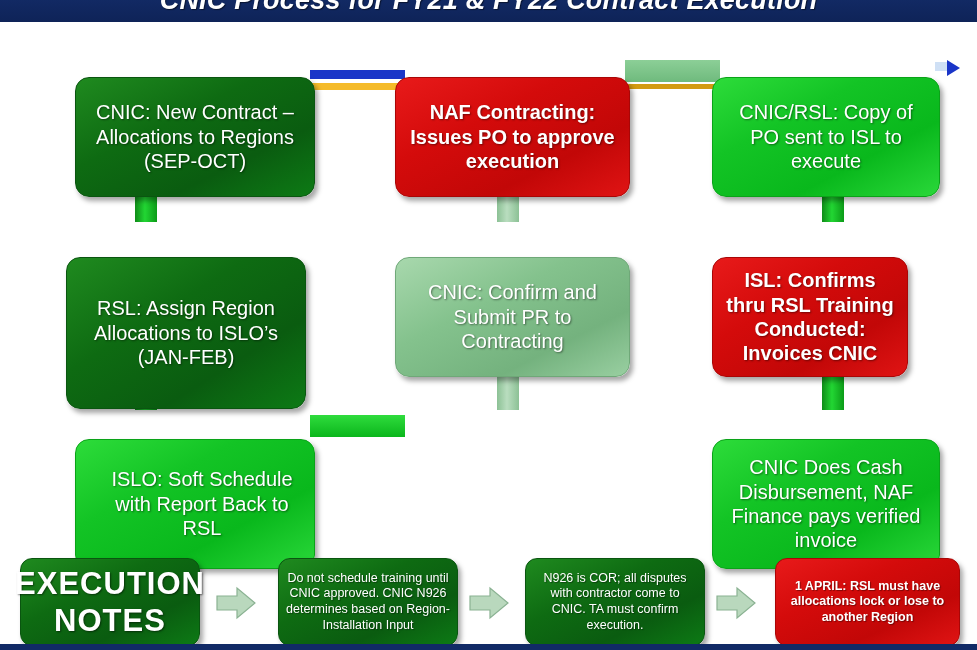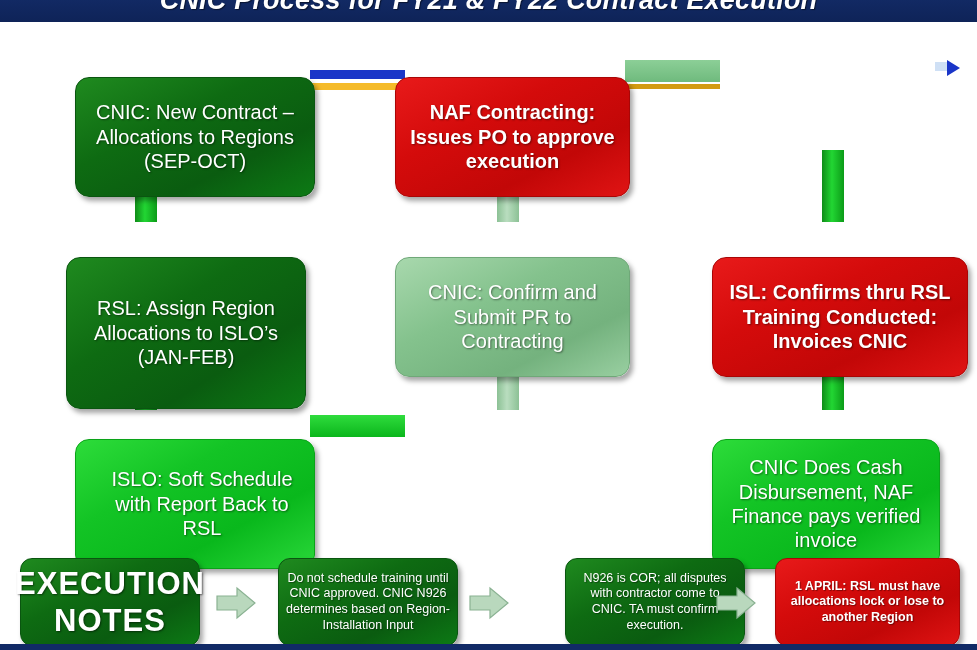--- a/index.html
+++ b/index.html
@@ -170,30 +170,33 @@
               background:linear-gradient(to bottom,#2fdc3d,#0bb61c);"></div>
 
   <div class="pbox fill-darkgreen" style="left:75px; top:33px; width:240px; height:120px;">
     <span class="pbox-label">CNIC: New Contract – Allocations to Regions  (SEP-OCT)</span>
   </div>
 
   <div class="pbox fill-red" style="left:395px; top:33px; width:235px; height:120px;">
     <span class="pbox-label">NAF Contracting: Issues PO to approve execution</span>
   </div>
 
+  <div class="pbox fill-green" style="left:712px; top:33px; width:228px; height:120px;">
+    <span class="pbox-label">CNIC/RSL:  Copy of PO sent to ISL to execute</span>
+  </div>
 
   <div class="pbox fill-darkgreen" style="left:66px; top:213px; width:240px; height:152px;">
     <span class="pbox-label">RSL:  Assign Region Allocations to ISLO’s (JAN-FEB)</span>
   </div>
 
   <div class="pbox fill-palegreen" style="left:395px; top:213px; width:235px; height:120px;">
     <span class="pbox-label">CNIC: Confirm and Submit PR to Contracting</span>
   </div>
 
-  <div class="pbox fill-red" style="left:712px; top:213px; width:256px; height:120px;">
+  <div class="pbox fill-red" style="left:712px; top:213px; width:196px; height:120px;">
     <span class="pbox-label">ISL: Confirms thru RSL Training Conducted: Invoices CNIC</span>
   </div>
 
   <div class="pbox fill-green" style="left:75px; top:395px; width:240px; height:130px;padding-left:24px;">
     <span class="pbox-label">ISLO:  Soft Schedule with Report Back to RSL</span>
   </div>
 
 
   <div class="pbox fill-green" style="left:712px; top:395px; width:228px; height:130px;">
     <span class="pbox-label">CNIC Does Cash Disbursement, NAF Finance pays verified invoice</span>
@@ -212,21 +215,21 @@
   <div class="notes-box notes-small fill-darkgreen" style="left:278px; top:558px; width:180px; height:88px;">
     <span>Do not schedule training until CNIC approved. CNIC N926 determines based on Region-Installation Input</span>
   </div>
 
   <div class="chevron" style="left:468px; top:585px;">
     <svg width="42" height="36" viewBox="0 0 42 36">
       <polygon points="2,11 22,11 22,3 40,18 22,33 22,25 2,25" fill="#b9d8bd" stroke="#8ab292" stroke-width="1.2"></polygon>
     </svg>
   </div>
 
-  <div class="notes-box notes-small fill-darkgreen" style="left:525px; top:558px; width:180px; height:88px;margin-left:40px;">
+  <div class="notes-box notes-small fill-darkgreen" style="left:525px; top:558px; width:180px; height:88px;">
     <span>N926 is COR; all disputes with contractor come to CNIC. TA must confirm execution.</span>
   </div>
 
   <div class="chevron" style="left:715px; top:585px;">
     <svg width="42" height="36" viewBox="0 0 42 36">
       <polygon points="2,11 22,11 22,3 40,18 22,33 22,25 2,25" fill="#b9d8bd" stroke="#8ab292" stroke-width="1.2"></polygon>
     </svg>
   </div>
 
   <div class="notes-box notes-small fill-red" style="left:775px; top:558px; width:185px; height:88px;">

